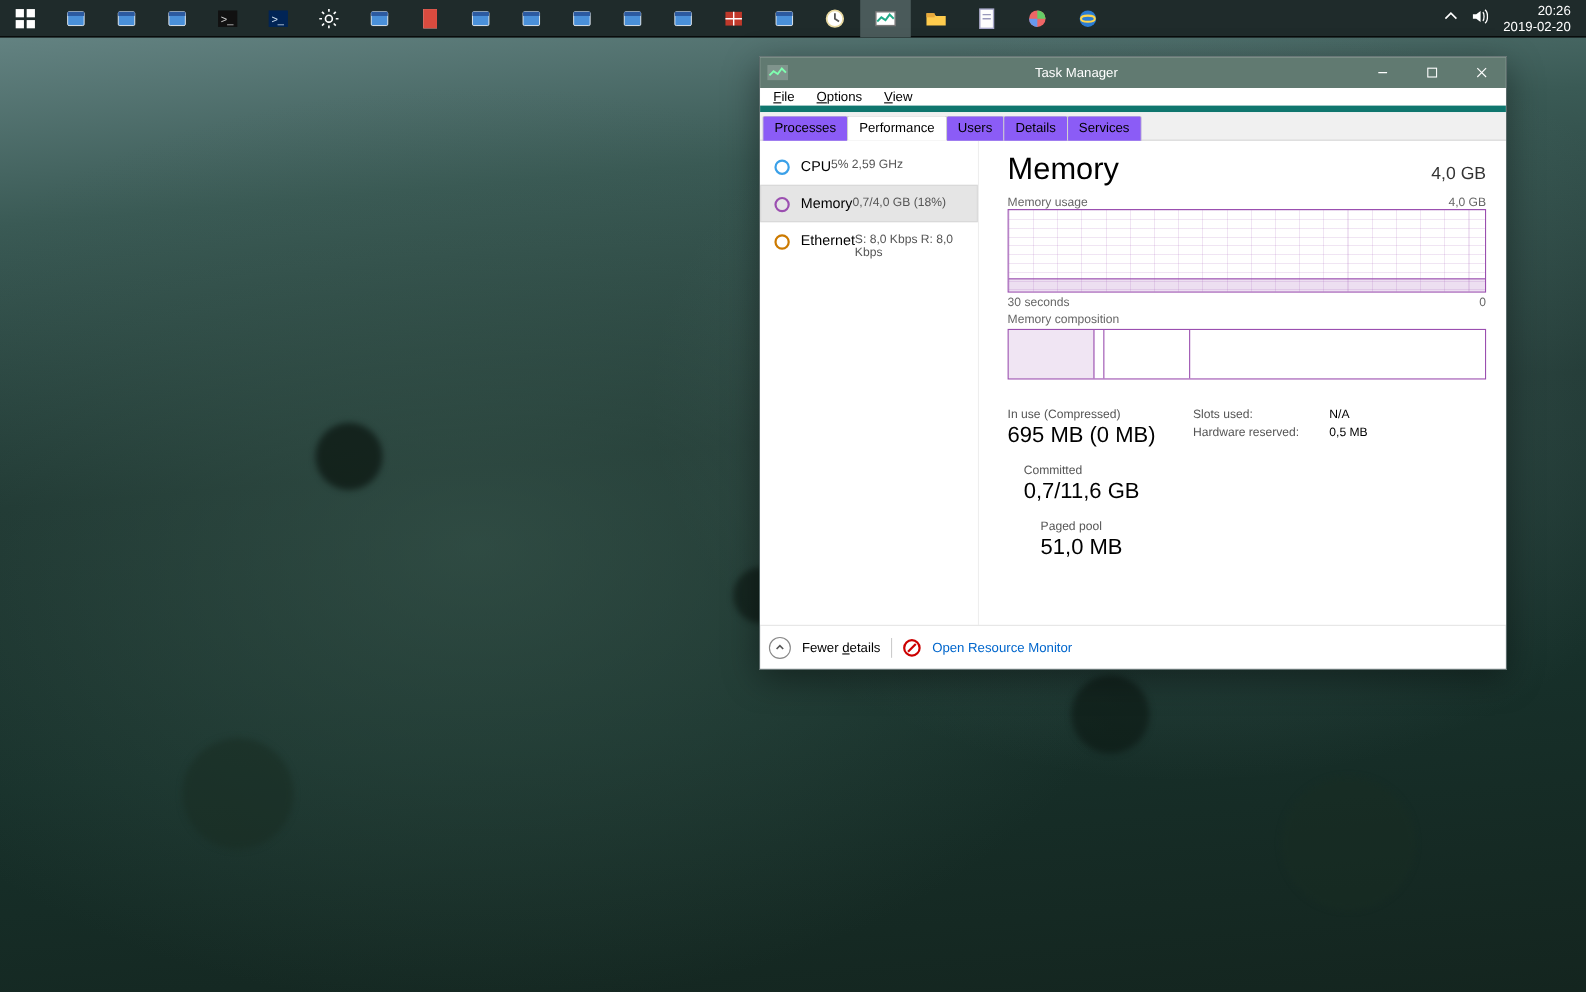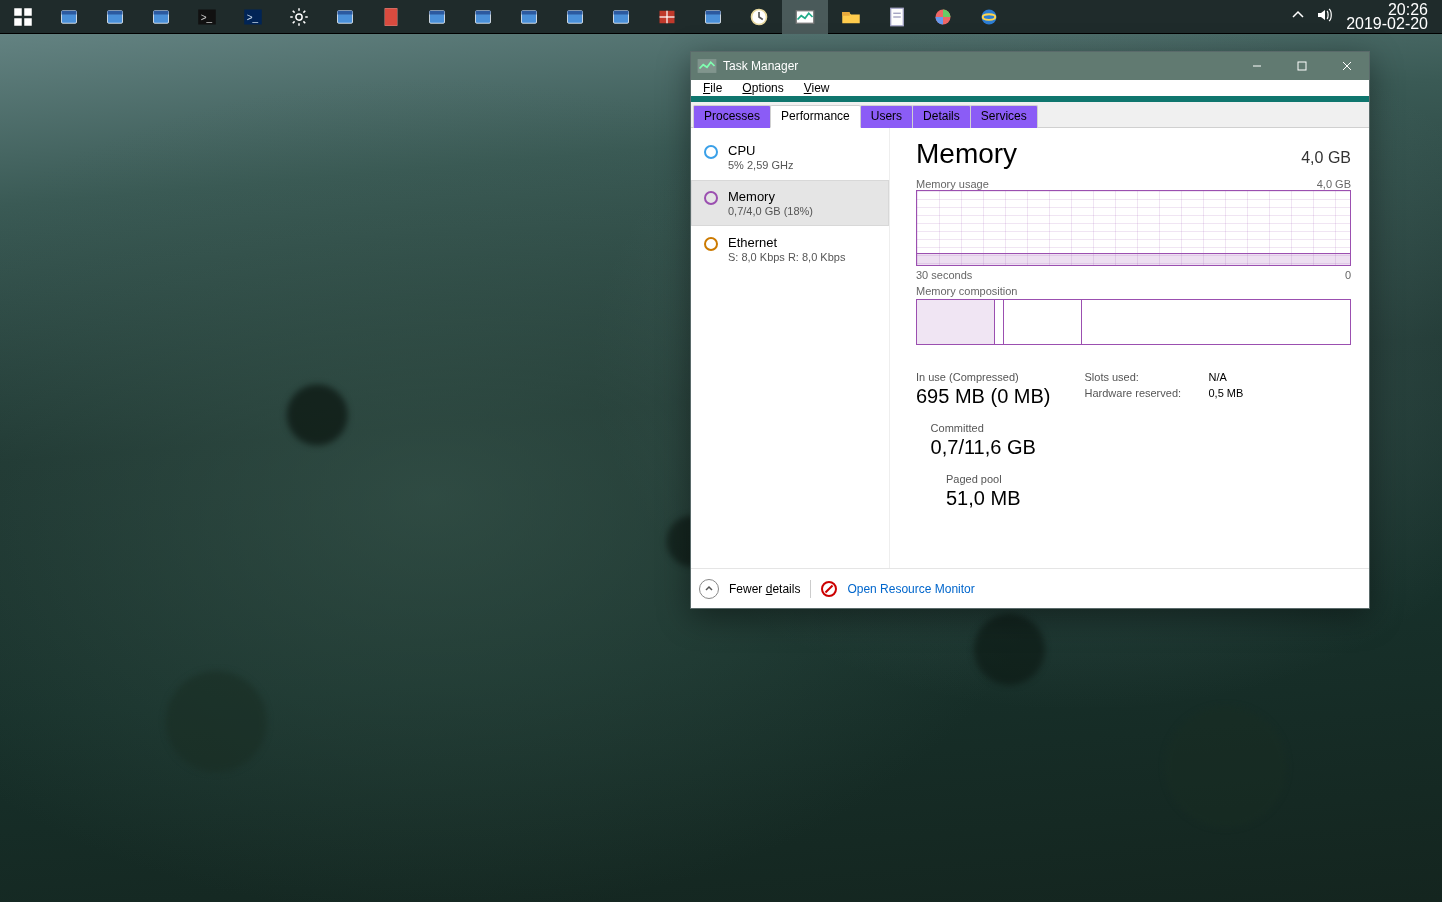--- a/index.html
+++ b/index.html
@@ -36,38 +36,38 @@
   z-index: 5;
 }
 .taskbar .tbicon {
   width:46px; height:34px; display:flex; align-items:center; justify-content:center;
   cursor:pointer;
 }
 .taskbar .tbicon.active { background:#4a5a5a; }
 .tbicon svg { width:20px; height:20px; }
 .taskbar .spacer { flex:1; }
 .tray { display:flex; align-items:center; gap:10px; padding:0 10px; }
-.tray .clock { text-align:right; line-height:14px; font-size:16px; padding:2px 4px;}
+.tray .clock { text-align:right; line-height:14px; font-size:12px; padding:2px 4px;}
 .tray svg { width:16px; height:16px; }
 
 
 .window {
   position:absolute; left:690px; top:51px; width:680px;
   background:#fff; border:1px solid #5a6a6a;
   box-shadow:0 8px 30px rgba(0,0,0,.4);
   display:flex; flex-direction:column;
   z-index:10;
 }
 .titlebar {
   height:28px; background:#617a71; color:#fff;
   display:flex; align-items:center; font-size:12px;
   user-select:none;
 }
 .titlebar .ticon { width:20px; height:20px; margin:0 6px; display:flex; align-items:center; justify-content:center;}
-.titlebar .ttitle { flex:1; }
+.titlebar .ttitle { flex:1;text-align:center; }
 .titlebar .winbtn { width:45px; height:28px; display:flex; align-items:center; justify-content:center; cursor:pointer;}
 .titlebar svg { stroke:#fff; }
 
 .menubar {
   height:22px; background:#fff; display:flex; align-items:center;
   font-size:12px; padding:0 4px; gap:4px; border-bottom:6px solid #0f766e;
 }
 .menubar .mitem { padding:2px 8px; cursor:pointer;}
 .menubar .mitem .ul { text-decoration: underline; }
 
@@ -87,21 +87,21 @@
 .side-item {
   display:flex; align-items:flex-start; gap:10px;
   padding:8px 12px; cursor:pointer; font-size:12px;
   border:1px solid transparent;
 }
 .side-item.selected { background:#e5e5e5; border:1px solid #d8d8d8;}
 .side-item .circ {
   width:14px; height:14px; border-radius:50%; border:2px solid;
   margin-top:2px; flex-shrink:0;
 }
-.side-item .lbls { display:flex; flex-direction:column; }
+.side-item .lbls { display:flex; flex-direction:row; }
 .side-item .name { font-size:13px; color:#000; }
 .side-item .sub { font-size:11px; color:#555; margin-top:1px;}
 
 .detail { flex:1; padding:10px 18px 4px 26px; border-left:1px solid #eee;}
 .detail-head { display:flex; justify-content:space-between; align-items:baseline;}
 .detail-head h1 { font-size:28px; font-weight:400;}
 .detail-head .cap { font-size:16px; color:#333;}
 .chart-label-row { display:flex; justify-content:space-between; font-size:11px; color:#666; margin-top:8px;}
 .chart {
   border:1px solid #9b4fb0; height:76px; position:relative;

